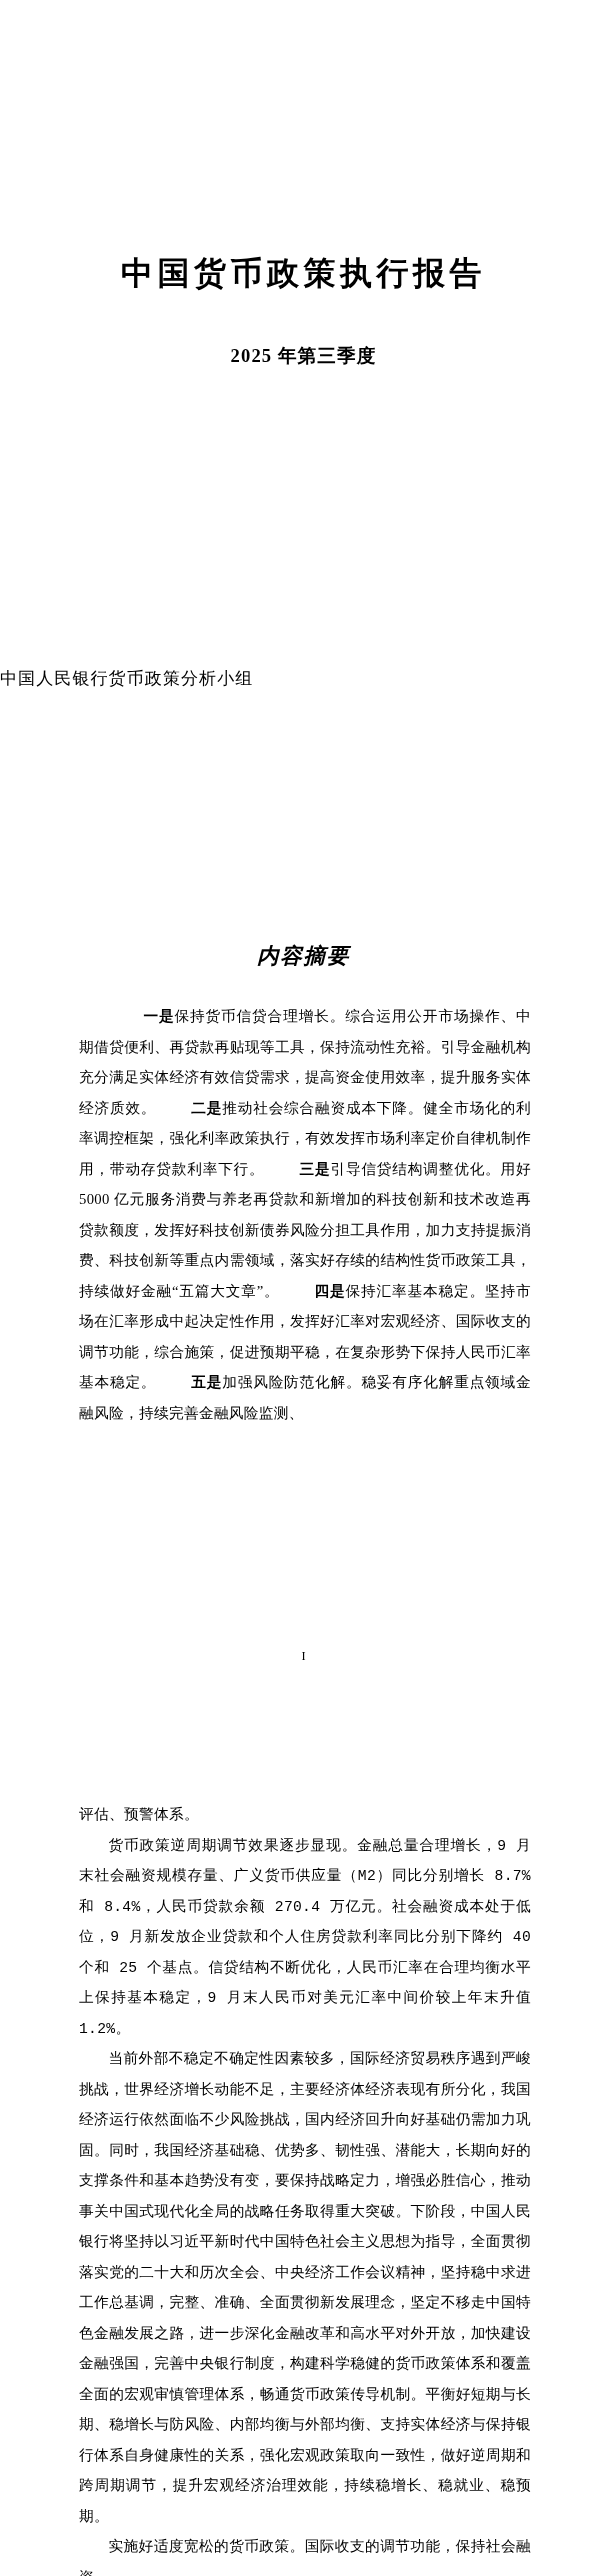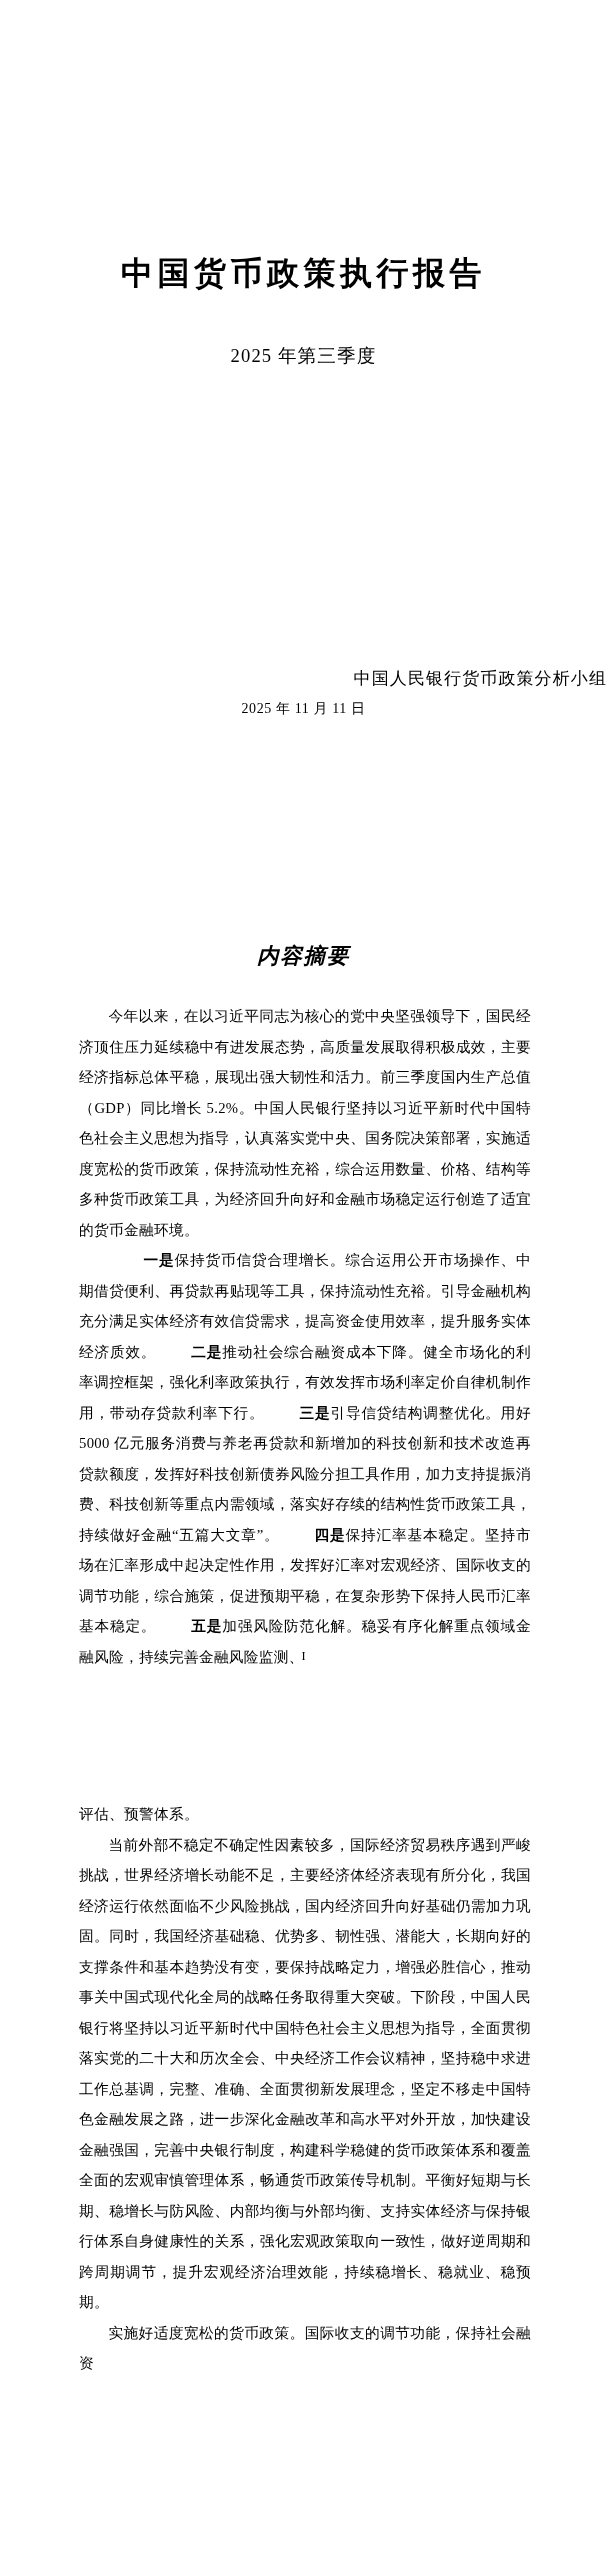--- a/index.html
+++ b/index.html
@@ -34,30 +34,30 @@
     letter-spacing: 4.5px;
     line-height: 1.15;
   }
   .cover-subtitle {
     position: absolute;
     top: 343px;
     left: 0;
     width: 100%;
     text-align: center;
     font-family: "Liberation Serif", "DejaVu Serif", serif;
-    font-weight: normal;
+    font-weight: bold;
     font-size: 18.6px;
     letter-spacing: 1.1px;
   }
   .cover-author {
     position: absolute;
     top: 667px;
     left: 0;
     width: 100%;
-    text-align: right;
+    text-align: left;
     font-family: "Liberation Serif", "DejaVu Serif", serif;
     font-size: 17px;
     letter-spacing: 1.1px;
   }
   .cover-date {
     position: absolute;
     top: 700px;
     left: 0;
     width: 100%;
     text-align: center;
@@ -109,34 +109,33 @@
 </style>
 </head>
 <body>
 
 <div class="canvas">
 
   <div class="sheet">
     <div class="cover-title">中国货币政策执行报告</div>
     <div class="cover-subtitle">2025 年第三季度</div>
     <div class="cover-author">中国人民银行货币政策分析小组</div>
-    <div class="cover-date">2025 年 11 月 11 日</div>
   </div>
 
   <div class="sheet">
     <div class="section-heading">内容摘要</div>
     <div class="body-text body-top-with-heading">
-        <div class="para"><span class="run">今年以来，在以习近平同志为核心的党中央坚强领导下，国民经济顶住压力延续稳中有进发展态势，高质量发展取得积极成效，主要经济指标总体平稳，展现出强大韧性和活力。前三季度国内生产总值（GDP）同比增长 5.2%。中国人民银行坚持以习近平新时代中国特色社会主义思想为指导，认真落实党中央、国务院决策部署，实施适度宽松的货币政策，保持流动性充裕，综合运用数量、价格、结构等多种货币政策工具，为经济回升向好和金融市场稳定运行创造了适宜的货币金融环境。</span></div>
         <div class="para"><span class="run bold-run">一是</span><span class="run">保持货币信贷合理增长。综合运用公开市场操作、中期借贷便利、再贷款再贴现等工具，保持流动性充裕。引导金融机构充分满足实体经济有效信贷需求，提高资金使用效率，提升服务实体经济质效。</span><span class="run bold-run">二是</span><span class="run">推动社会综合融资成本下降。健全市场化的利率调控框架，强化利率政策执行，有效发挥市场利率定价自律机制作用，带动存贷款利率下行。</span><span class="run bold-run">三是</span><span class="run">引导信贷结构调整优化。用好 5000 亿元服务消费与养老再贷款和新增加的科技创新和技术改造再贷款额度，发挥好科技创新债券风险分担工具作用，加力支持提振消费、科技创新等重点内需领域，落实好存续的结构性货币政策工具，持续做好金融“五篇大文章”。</span><span class="run bold-run">四是</span><span class="run">保持汇率基本稳定。坚持市场在汇率形成中起决定性作用，发挥好汇率对宏观经济、国际收支的调节功能，综合施策，促进预期平稳，在复杂形势下保持人民币汇率基本稳定。</span><span class="run bold-run">五是</span><span class="run">加强风险防范化解。稳妥有序化解重点领域金融风险，持续完善金融风险监测、</span></div>
       </div>
     <div class="page-number">I</div>
   </div>
 
   <div class="sheet">
     <div class="body-text body-top-plain">
         <div class="para no-indent"><span class="run">评估、预警体系。</span></div>
+        <div class="para"><span class="run">货币政策逆周期调节效果逐步显现。金融总量合理增长，9 月末社会融资规模存量、广义货币供应量（M2）同比分别增长 8.7%和 8.4%，人民币贷款余额 270.4 万亿元。社会融资成本处于低位，9 月新发放企业贷款和个人住房贷款利率同比分别下降约 40 个和 25 个基点。信贷结构不断优化，人民币汇率在合理均衡水平上保持基本稳定，9 月末人民币对美元汇率中间价较上年末升值 1.2%。</span></div>
         <div class="para"><span class="run">当前外部不稳定不确定性因素较多，国际经济贸易秩序遇到严峻挑战，世界经济增长动能不足，主要经济体经济表现有所分化，我国经济运行依然面临不少风险挑战，国内经济回升向好基础仍需加力巩固。同时，我国经济基础稳、优势多、韧性强、潜能大，长期向好的支撑条件和基本趋势没有变，要保持战略定力，增强必胜信心，推动事关中国式现代化全局的战略任务取得重大突破。下阶段，中国人民银行将坚持以习近平新时代中国特色社会主义思想为指导，全面贯彻落实党的二十大和历次全会、中央经济工作会议精神，坚持稳中求进工作总基调，完整、准确、全面贯彻新发展理念，坚定不移走中国特色金融发展之路，进一步深化金融改革和高水平对外开放，加快建设金融强国，完善中央银行制度，构建科学稳健的货币政策体系和覆盖全面的宏观审慎管理体系，畅通货币政策传导机制。平衡好短期与长期、稳增长与防风险、内部均衡与外部均衡、支持实体经济与保持银行体系自身健康性的关系，强化宏观政策取向一致性，做好逆周期和跨周期调节，提升宏观经济治理效能，持续稳增长、稳就业、稳预期。</span></div>
         <div class="para"><span class="run">实施好适度宽松的货币政策。国际收支的调节功能，保持社会融资</span></div>
       </div>
   </div>
 
 </div>
 
 
 </body></html>

